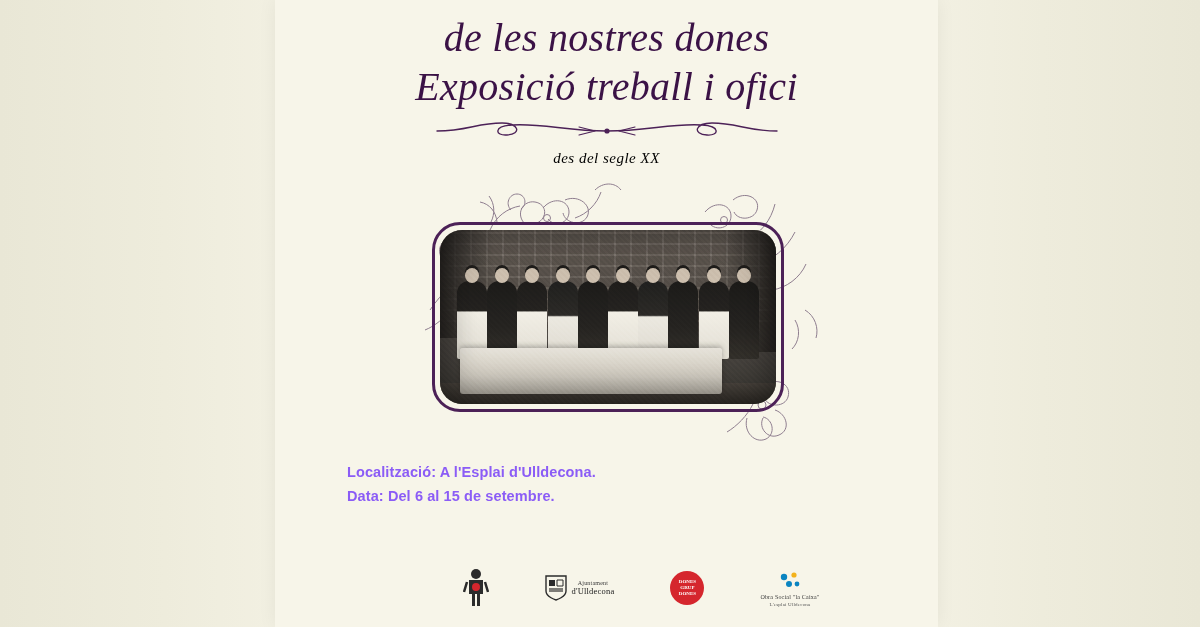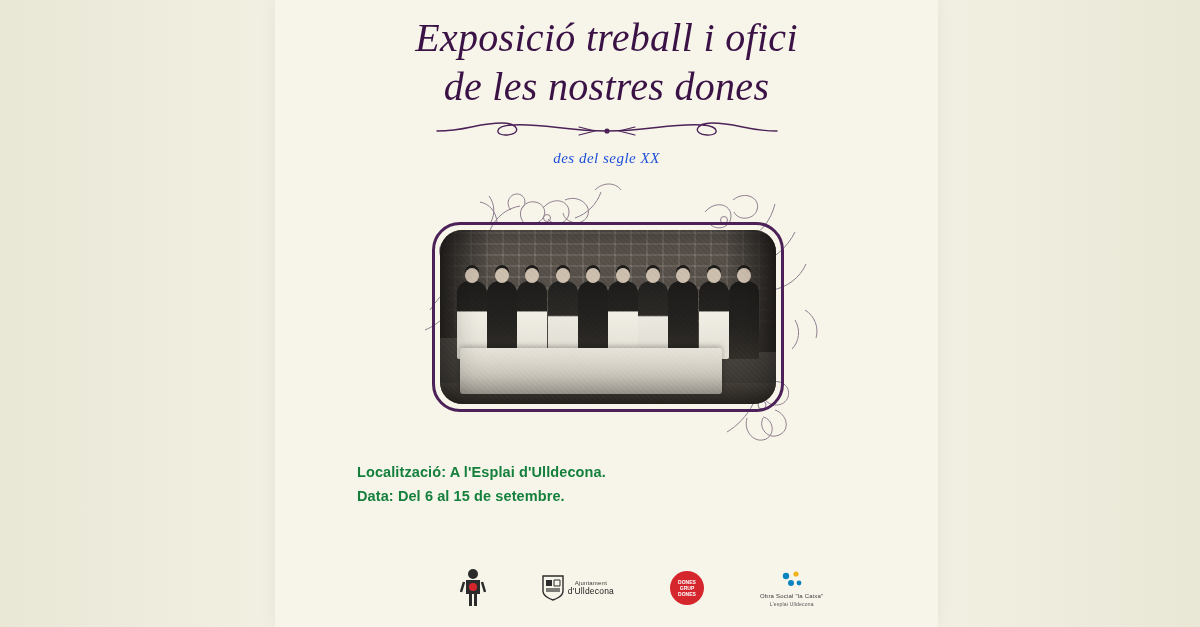--- a/index.html
+++ b/index.html
@@ -54,21 +54,21 @@
     font-style: italic;
     color: #3b1246;
     font-size: 40px;
     line-height: 1.22;
     letter-spacing: 0.3px;
   }
   .subtitle {
     margin-top: 6px;
     font-family: "Liberation Serif", serif;
     font-style: italic;
-    color: #1d4ed8;
+    color: #000000;
     font-size: 15px;
     letter-spacing: 0.5px;
   }
   .divider {
     margin: 6px auto 0 auto;
     width: 400px;
     height: 26px;
     position: relative;
   }
   .divider svg { display:block; margin: 0 auto; }
@@ -167,42 +167,42 @@
   }
 
   
   .info {
     position: absolute;
     left: 72px;
     top: 460px;
     width: 540px;
   }
   .info-line {
-    color: #15803d;
+    color: #8b5cf6;
     font-size: 14.5px;
     font-weight: bold;
     line-height: 1.68;
     letter-spacing: 0.1px;
     white-space: nowrap;
-    margin-left: 10px;
   }
 
   
   .logos {
     position: absolute;
     left: 0;
     bottom: 10px;
     width: 663px;
     height: 58px;
     display: flex;
     align-items: center;
     justify-content: center;
     gap: 56px;
     padding-left: 70px;
     box-sizing: border-box;
+    font-family: Liberation Serif, serif;
   }
   .logo {
     display: flex;
     flex-direction: column;
     align-items: center;
     justify-content: center;
     gap: 2px;
   }
   .logo-caption {
     font-size: 6px;
@@ -236,22 +236,22 @@
 <body>
 
 <div class="screen">
 
   <div class="band-left"></div>
   <div class="band-right"></div>
 
   <div class="poster">
 
     <div class="title-wrap">
+      <div class="title-line">de les nostres dones</div>
       <div class="title-line">Exposició treball i ofici</div>
-      <div class="title-line">de les nostres dones</div>
 
       <div class="divider">
         <svg width="400" height="26" viewBox="0 0 400 26" fill="none">
           <path d="M30 13 C 60 13, 70 5, 95 5 C 112 5, 115 16, 100 17 C 88 18, 86 8, 105 7 C 135 5, 160 13, 200 13 C 240 13, 265 5, 295 7 C 314 8, 312 18, 300 17 C 285 16, 288 5, 305 5 C 330 5, 340 13, 370 13" stroke="#4c2157" stroke-width="1.4" fill="none" stroke-linecap="round"></path>
           <circle cx="200" cy="13" r="2.6" fill="#4c2157"></circle>
           <path d="M188 13 L 172 9 M188 13 L 172 17 M212 13 L 228 9 M212 13 L 228 17" stroke="#4c2157" stroke-width="1.1" stroke-linecap="round"></path>
         </svg>
       </div>
 
       <div class="subtitle">des del segle XX</div>

